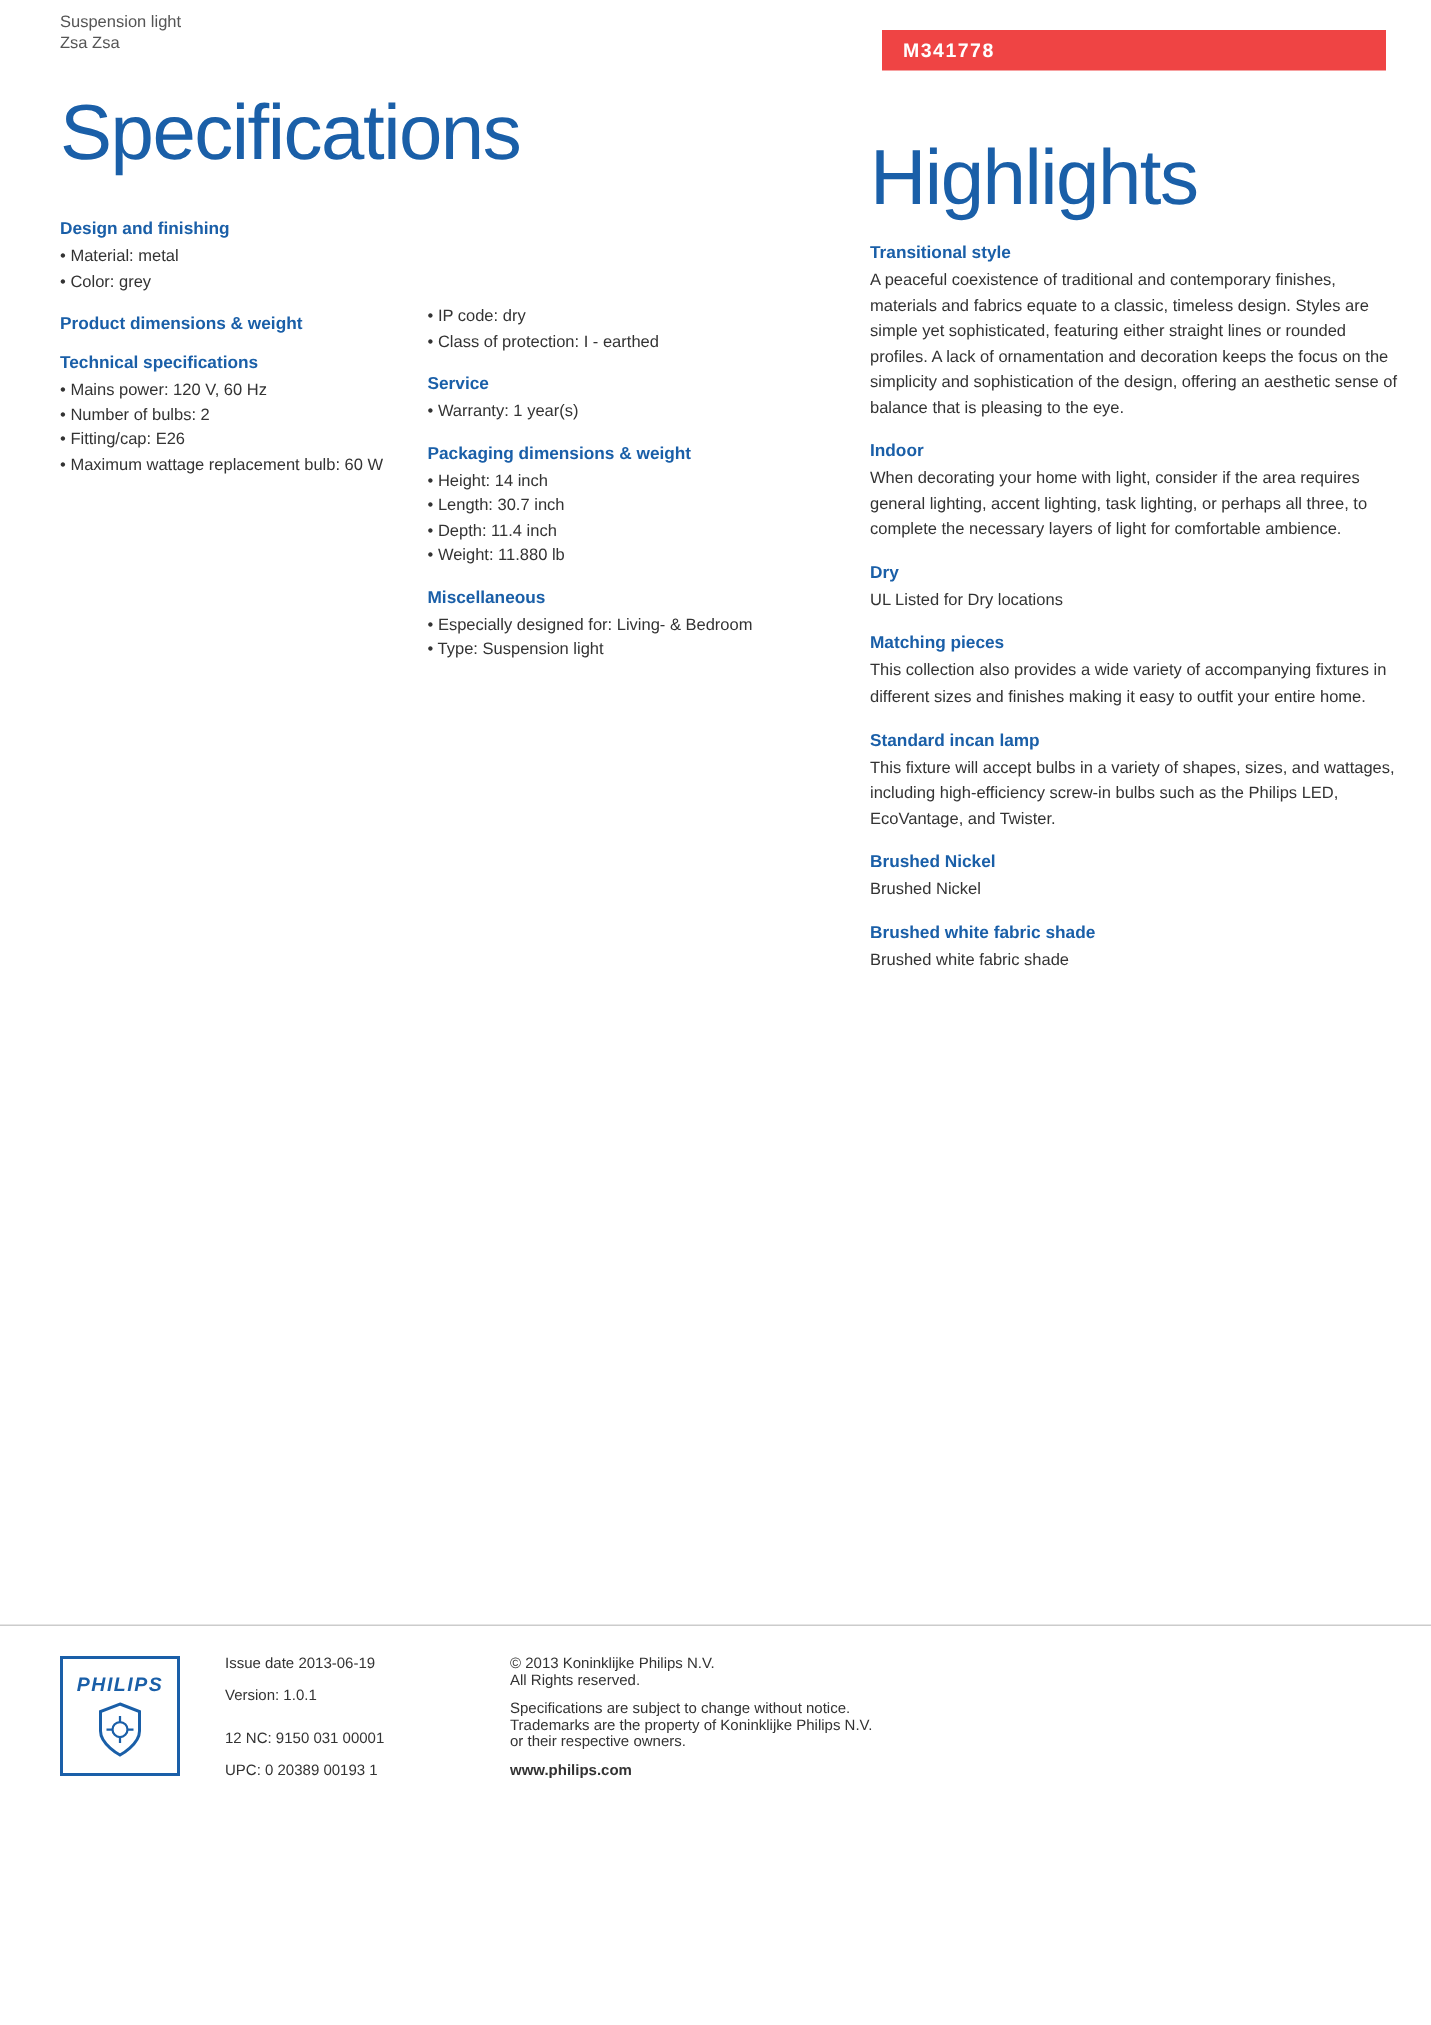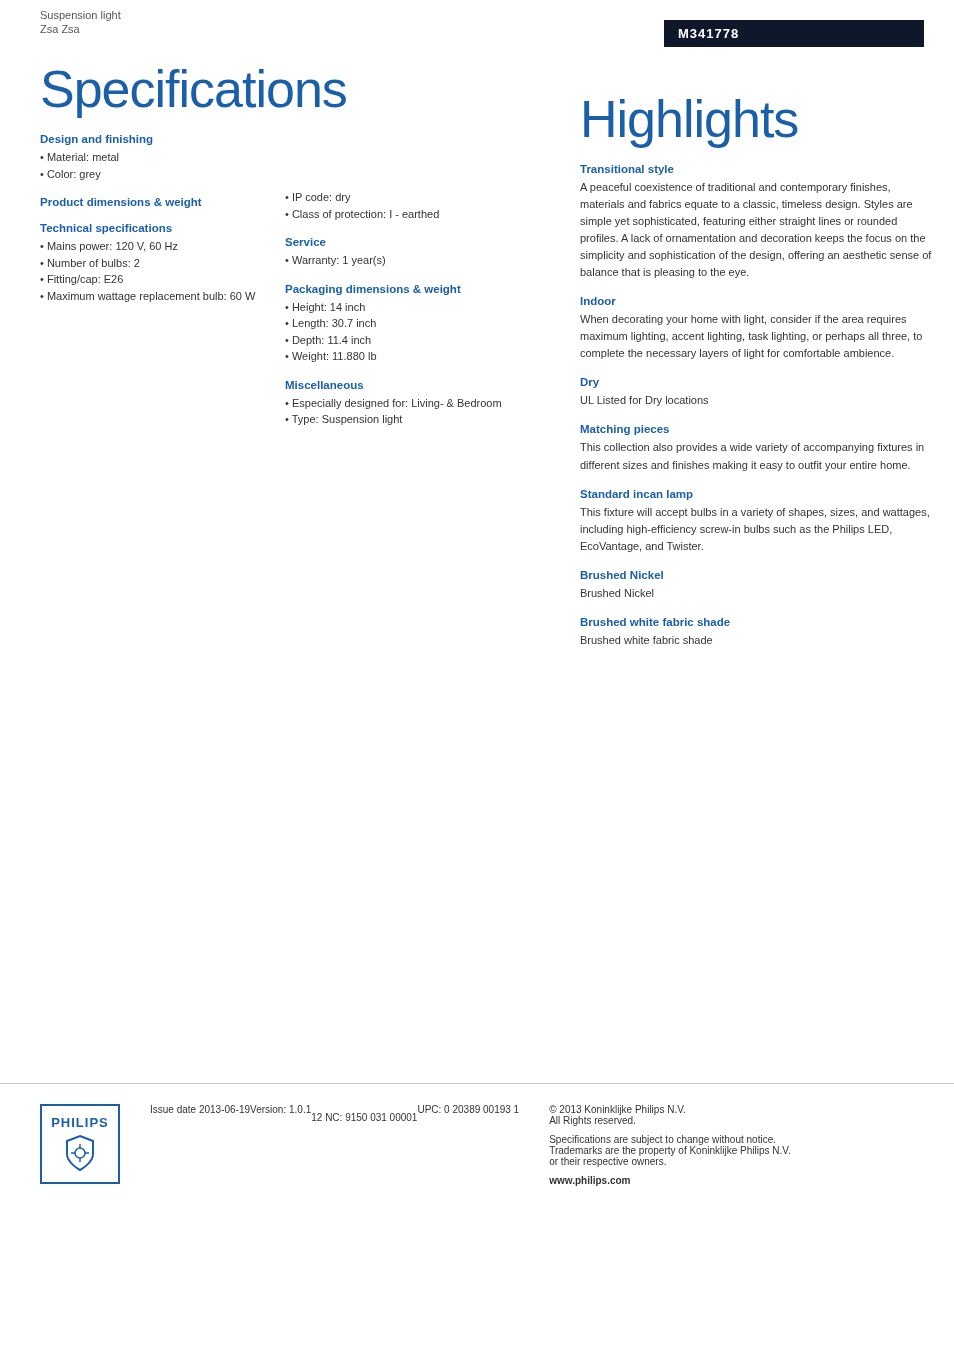--- a/index.html
+++ b/index.html
@@ -13,26 +13,26 @@
     }
     .page {
       width: 954px;
       min-height: 1350px;
       padding: 0;
       position: relative;
       background: #fff;
     }
     
     .header-bar {
-      background: #0f172a;
+      background: #ef4444;
       color: #fff;
       font-size: 13px;
       font-weight: bold;
       padding: 6px 14px;
-      width: 260px;
+      width: 336px;
       margin-left: 580px;
       margin-top: 10px;
       letter-spacing: 1px;
     }
     
     .two-col {
       display: flex;
       padding: 10px 0 0 0;
     }
     .left-col {
@@ -54,21 +54,21 @@
       font-size: 11px;
       color: #555;
       margin-bottom: 8px;
     }
     
     .page-title {
       font-size: 52px;
       font-weight: 300;
       color: #1a5fa8;
       letter-spacing: -1px;
-      margin-bottom: 4px;
+      margin-bottom: 18px;
       line-height: 1;
     }
     .highlights-title {
       font-size: 52px;
       font-weight: 300;
       color: #1a5fa8;
       letter-spacing: -1px;
       margin-bottom: 18px;
       line-height: 1;
       margin-top: 30px;
@@ -122,20 +122,21 @@
       align-items: center;
       justify-content: center;
       flex-shrink: 0;
       flex-direction: column;
     }
     .footer-logo .philips-text {
       font-size: 13px;
       font-weight: bold;
       color: #1a5fa8;
       letter-spacing: 1px;
+      font-style: italic;
     }
     .footer-logo .philips-shield {
       width: 30px;
       height: 38px;
       margin-top: 4px;
     }
   </style>
 </head>
 <body>
 
@@ -223,21 +224,21 @@
     <div class="right-col">
       <div class="highlights-title">Highlights</div>
 
       <div>
         <div class="section-heading">Transitional style</div>
         <p class="highlight-para">A peaceful coexistence of traditional and contemporary finishes, materials and fabrics equate to a classic, timeless design. Styles are simple yet sophisticated, featuring either straight lines or rounded profiles. A lack of ornamentation and decoration keeps the focus on the simplicity and sophistication of the design, offering an aesthetic sense of balance that is pleasing to the eye.</p>
       </div>
 
       <div>
         <div class="section-heading">Indoor</div>
-        <p class="highlight-para">When decorating your home with light, consider if the area requires maximum lighting, accent lighting, task lighting, or perhaps all three, to complete the necessary layers of light for comfortable ambience.</p>
+        <p class="highlight-para">When decorating your home with light, consider if the area requires general lighting, accent lighting, task lighting, or perhaps all three, to complete the necessary layers of light for comfortable ambience.</p>
       </div>
 
       <div>
         <div class="section-heading">Dry</div>
         <p class="highlight-para">UL Listed for Dry locations</p>
       </div>
 
       <div>
         <div class="section-heading">Matching pieces</div>
         <p class="highlight-para">This collection also provides a wide variety of accompanying fixtures in different sizes and finishes making it easy to outfit your entire home.</p>
@@ -269,21 +270,21 @@
         <path d="M15 2 L28 7 L28 20 C28 29 15 36 15 36 C15 36 2 29 2 20 L2 7 Z" stroke="#1a5fa8" stroke-width="2" fill="none"></path>
         <circle cx="15" cy="19" r="5" stroke="#1a5fa8" stroke-width="1.5" fill="none"></circle>
         <line x1="15" y1="10" x2="15" y2="14" stroke="#1a5fa8" stroke-width="1.5"></line>
         <line x1="15" y1="24" x2="15" y2="28" stroke="#1a5fa8" stroke-width="1.5"></line>
         <line x1="6" y1="19" x2="10" y2="19" stroke="#1a5fa8" stroke-width="1.5"></line>
         <line x1="20" y1="19" x2="24" y2="19" stroke="#1a5fa8" stroke-width="1.5"></line>
       </svg>
     </div>
 
     <div style="display:flex; gap:30px; flex:1;">
-      <div style="display:flex; flex-direction:row; gap:0; min-width:160px;">
+      <div style="display:flex; flex-direction:column; gap:10px; min-width:160px;">
         <div style="font-size:10px; color:#333;">Issue date 2013-06-19</div>
         <div style="font-size:10px; color:#333;">Version: 1.0.1</div>
         <div style="font-size:10px; color:#333; margin-top:8px;">12 NC: 9150 031 00001</div>
         <div style="font-size:10px; color:#333;">UPC: 0 20389 00193 1</div>
       </div>
       <div style="display:flex; flex-direction:column; gap:8px; max-width:380px;">
         <div style="font-size:10px; color:#333; white-space:pre-line;">© 2013 Koninklijke Philips N.V.
 All Rights reserved.</div>
         <div style="font-size:10px; color:#333; white-space:pre-line;">Specifications are subject to change without notice.
 Trademarks are the property of Koninklijke Philips N.V.

